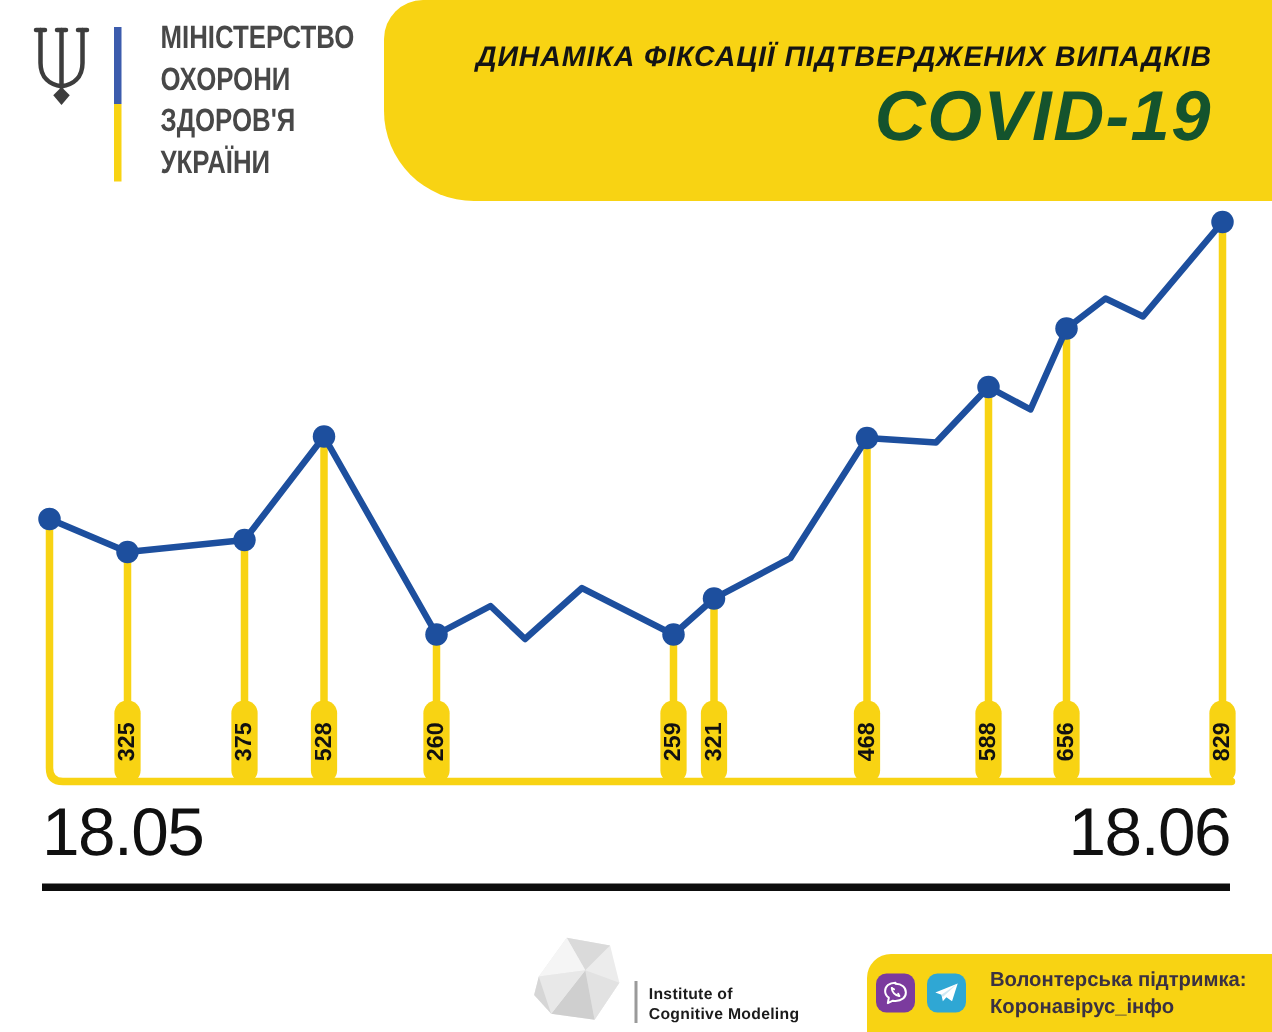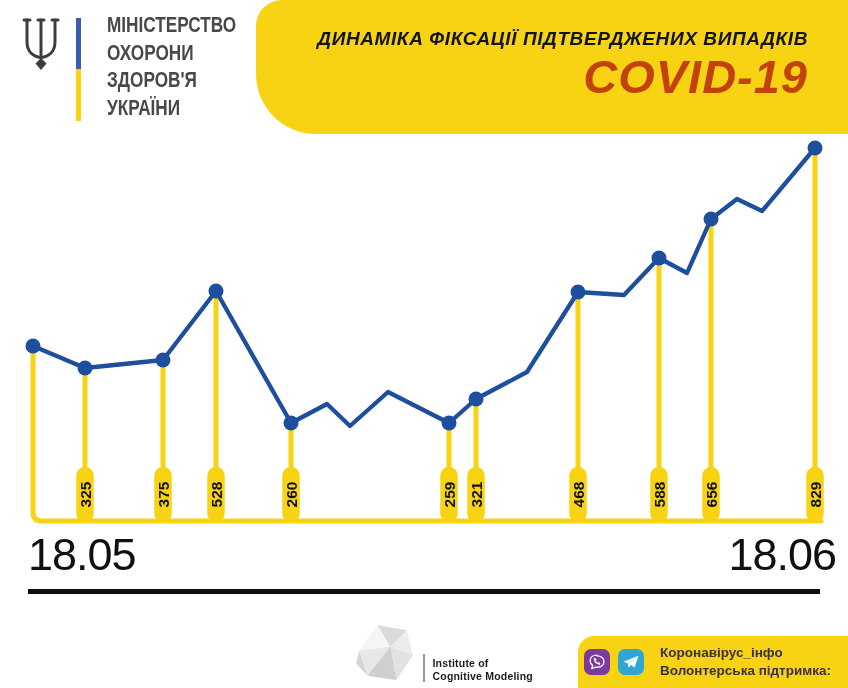--- a/index.html
+++ b/index.html
@@ -5,37 +5,37 @@
   * { margin:0; padding:0; box-sizing:border-box; }
   body { font-family:"Liberation Sans", sans-serif; background:#888; }
   .canvas { position:relative; width:848px; height:688px; background:#ffffff; overflow:hidden; }
 
   
   .banner { position:absolute; left:256px; top:0; width:592px; height:134px;
             background:#F8D313; border-radius:26px 0 0 60px;
             display:flex; flex-direction:column; align-items:flex-end;
             justify-content:center; padding:6px 40px 10px 0;font-style:italic; }
   .banner-subtitle { font-size:19px; font-weight:700; letter-spacing:0.6px; color:#141414; }
-  .banner-title { font-size:47px; font-weight:700; letter-spacing:1px; color:#c2410c; line-height:1.05; margin-top:2px; }
+  .banner-title { font-size:47px; font-weight:700; letter-spacing:1px; color:#14532d; line-height:1.05; margin-top:2px; }
 
   
   .moh { position:absolute; left:22px; top:12px; display:flex; }
   .moh-trident { width:38px; height:56px; margin-top:4px; }
   .moh-bar { width:5px; height:103px; margin:6px 0 0 16px;
              background:linear-gradient(#3C5CAD 0 50%, #F8D313 50% 100%); }
   .moh-text { margin-left:26px; color:#484848; font-weight:700; font-size:21.5px; line-height:27.5px; }
   .moh-text div { transform:scaleX(0.8); transform-origin:left center; white-space:nowrap; }
 
   
   #chart-svg { position:absolute; left:0; top:0; }
 
   .date-label { position:absolute; top:529px; font-size:45px; font-weight:400;
                 letter-spacing:-1px; color:#101010; }
   .date-left { left:28px; }
-  .date-right { right:12px;text-align:right; }
+  .date-right { right:28px;text-align:right; }
   .axis-underline { position:absolute; left:28px; top:589px; width:792px; height:5px; background:#0d0d0d; }
 
   
   .institute { position:absolute; left:353px; top:622px; display:flex; align-items:flex-end; }
   .institute-blob { width:62px; height:60px; }
   .institute-divider { width:1.5px; height:28px; background:#9a9a9a; margin:0 8px 0 8px; }
   .institute-text { font-size:10.5px; font-weight:700; color:#1b1b1b; line-height:12.5px; letter-spacing:0.2px; }
 
   
   .support-box { position:absolute; left:578px; top:636px; width:270px; height:52px;
@@ -151,18 +151,18 @@
         <path d="M10.9 9.8 l1.9 1 M17.2 16.5 l-.9 -1.9" stroke="#ffffff" stroke-width="1.6" stroke-linecap="round"></path>
       </svg>
     </div>
     <div class="soc-icon telegram">
       <svg width="22" height="22" viewBox="0 0 28 28">
         <path d="M23.5 6 L4.5 13.6 l5.2 1.9 1.2 5.6 3 -3.4 4.8 3.4 z" fill="#ffffff"></path>
         <path d="M9.7 15.5 l13.8 -9.5 -12.6 11.4 z" fill="#cfe9f4"></path>
       </svg>
     </div>
     <div class="support-text">
+      <div>Волонтерська підтримка:</div>
       <div>Коронавірус_інфо</div>
-      <div>Волонтерська підтримка:</div>
     </div>
   </div>
 
 </div>
 
 </body></html>

